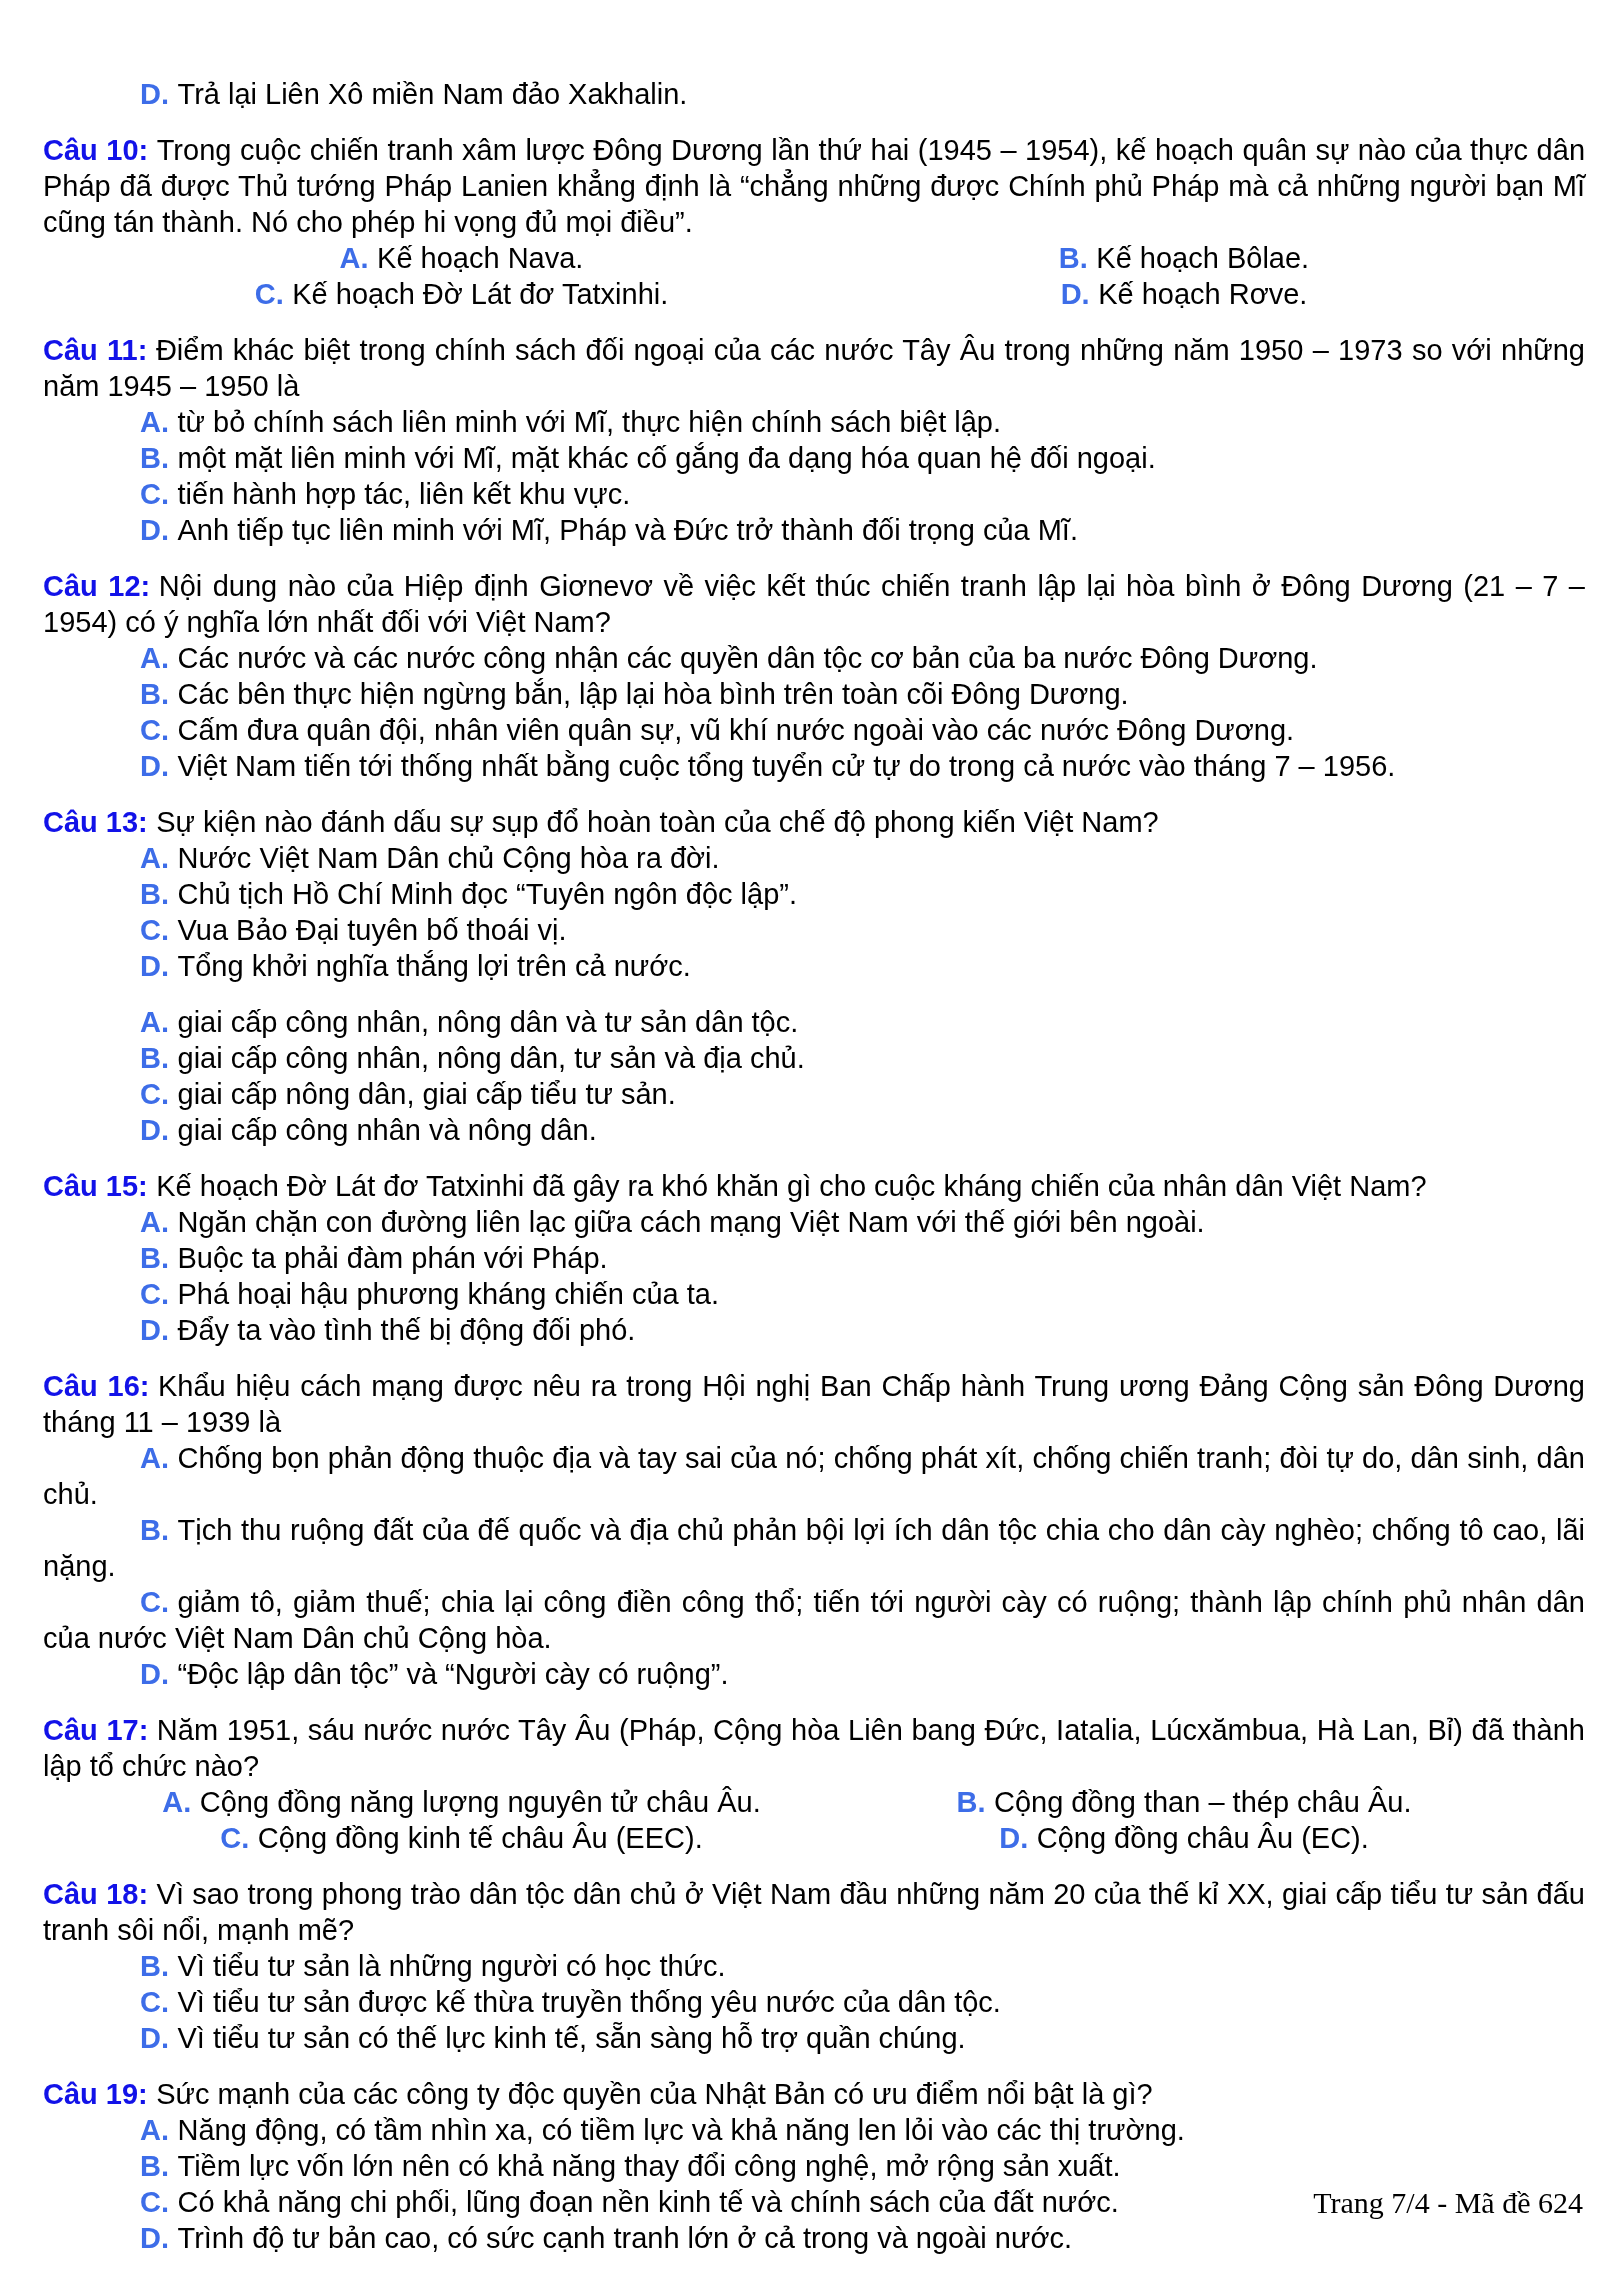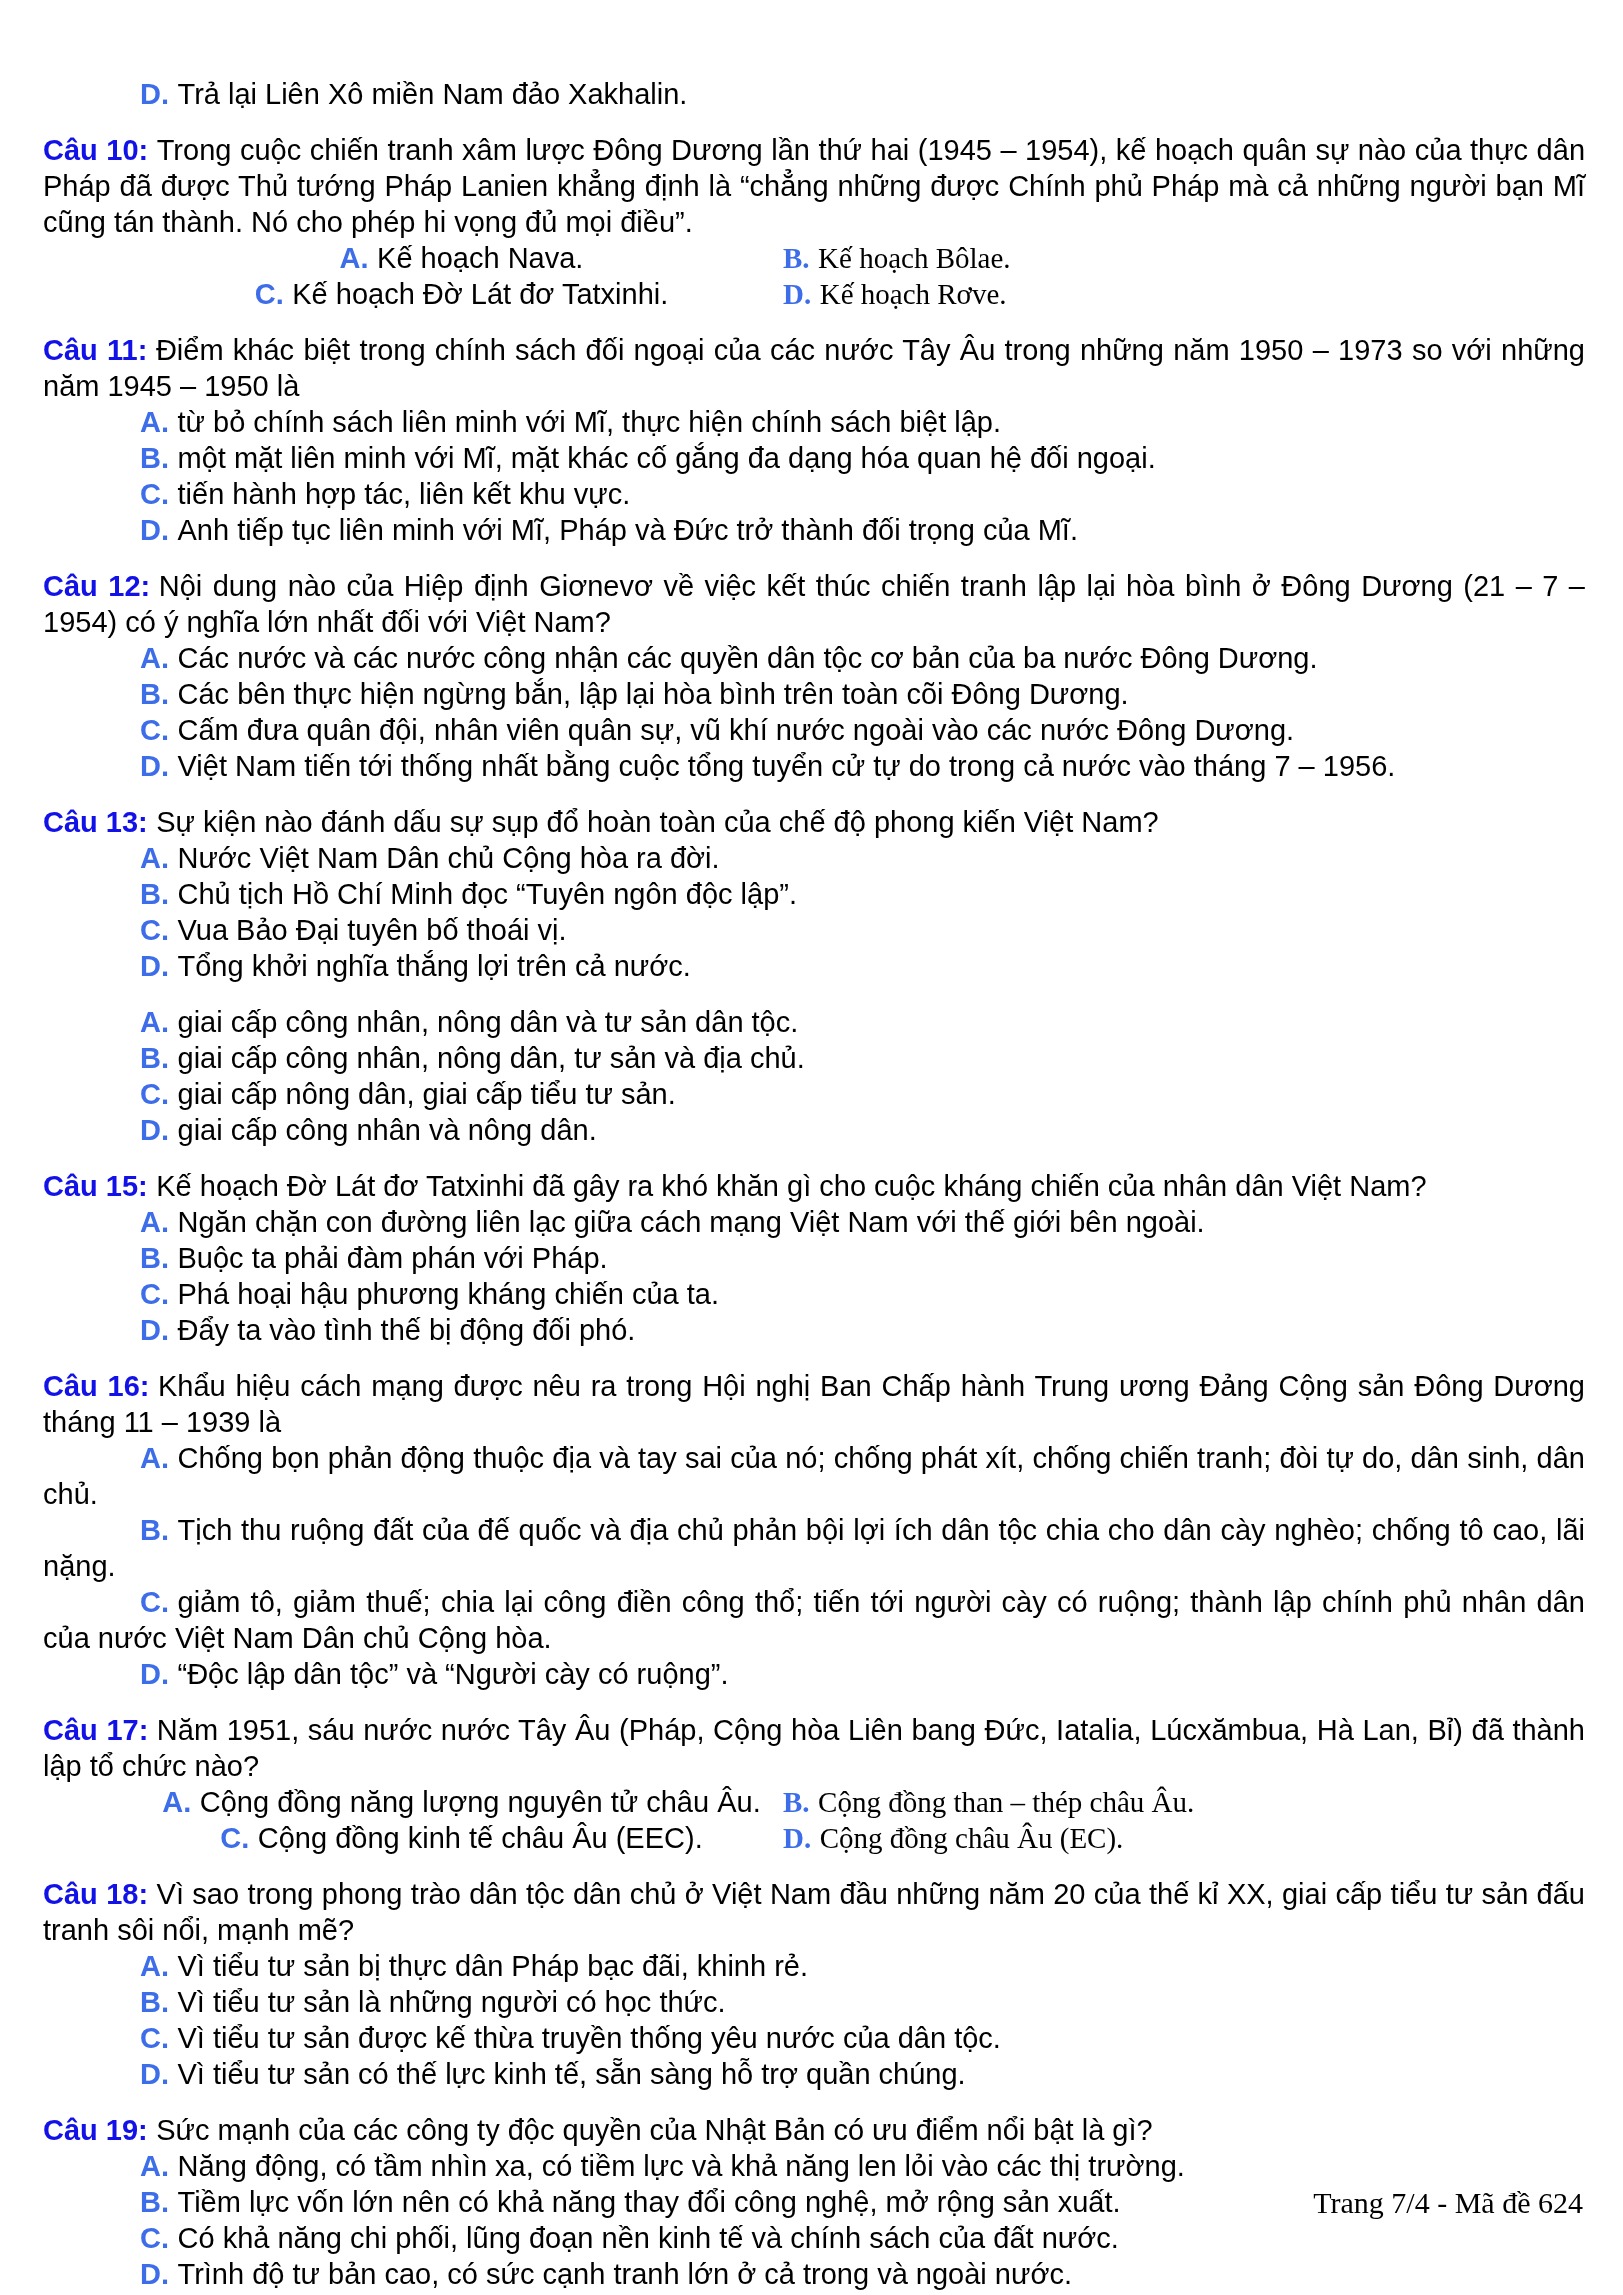--- a/index.html
+++ b/index.html
@@ -16,21 +16,21 @@
   .content {
     position:absolute; left:43px; top:76px; width:1542px;
   }
   p { margin:0; padding:0; text-align:justify; }
   .leftover, .opt-single { text-indent:97px; }
   .q { margin-top:20px; }
   .qlabel { font-weight:bold; color:var(--q-blue,#1212e8); margin-right:8.5px; }
   .letter { font-weight:bold; color:var(--opt-blue,#3d6de8); margin-right:8.5px; }
   .optrow { display:flex; }
   .optrow .cell1 { width:740px; flex:none; text-indent:97px; text-align:center; }
-  .optrow .cell2 { flex:1; text-align:left;font-family:Liberation Serif, serif; }
+  .optrow .cell2 { flex:1; text-align:center; }
   .footer {
     position:absolute; right:40px; top:2184px;
     font-family:"Liberation Serif", serif;
     font-size:30px; line-height:37px; color:#000;
     text-align:right;
   }
 </style>
 </head>
 <body>
 
@@ -96,21 +96,20 @@
             <p class="cell1"><span class="letter">A.</span><span>Cộng đồng năng lượng nguyên tử châu Âu.</span></p>
             <p class="cell2"><span class="letter">B.</span><span>Cộng đồng than – thép châu Âu.</span></p>
           </div>
           <div class="optrow">
             <p class="cell1"><span class="letter">C.</span><span>Cộng đồng kinh tế châu Âu (EEC).</span></p>
             <p class="cell2"><span class="letter">D.</span><span>Cộng đồng châu Âu (EC).</span></p>
           </div>
         </div>
         <div class="q">
           <p><span class="qlabel">Câu 18:</span><span>Vì sao trong phong trào dân tộc dân chủ ở Việt Nam đầu những năm 20 của thế kỉ XX, giai cấp tiểu tư sản đấu tranh sôi nổi, mạnh mẽ?</span></p>
-          <p class="opt-single"><span class="letter">A.</span><span>Vì tiểu tư sản bị thực dân Pháp bạc đãi, khinh rẻ.</span></p>
           <p class="opt-single"><span class="letter">B.</span><span>Vì tiểu tư sản là những người có học thức.</span></p>
           <p class="opt-single"><span class="letter">C.</span><span>Vì tiểu tư sản được kế thừa truyền thống yêu nước của dân tộc.</span></p>
           <p class="opt-single"><span class="letter">D.</span><span>Vì tiểu tư sản có thế lực kinh tế, sẵn sàng hỗ trợ quần chúng.</span></p>
         </div>
         <div class="q">
           <p><span class="qlabel">Câu 19:</span><span>Sức mạnh của các công ty độc quyền của Nhật Bản có ưu điểm nổi bật là gì?</span></p>
           <p class="opt-single"><span class="letter">A.</span><span>Năng động, có tầm nhìn xa, có tiềm lực và khả năng len lỏi vào các thị trường.</span></p>
           <p class="opt-single"><span class="letter">B.</span><span>Tiềm lực vốn lớn nên có khả năng thay đổi công nghệ, mở rộng sản xuất.</span></p>
           <p class="opt-single"><span class="letter">C.</span><span>Có khả năng chi phối, lũng đoạn nền kinh tế và chính sách của đất nước.</span></p>
           <p class="opt-single"><span class="letter">D.</span><span>Trình độ tư bản cao, có sức cạnh tranh lớn ở cả trong và ngoài nước.</span></p>

